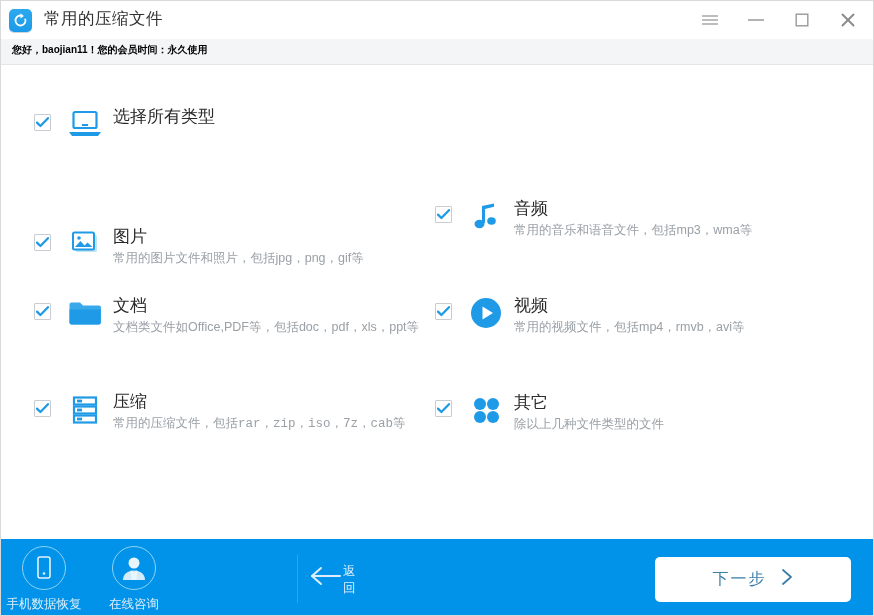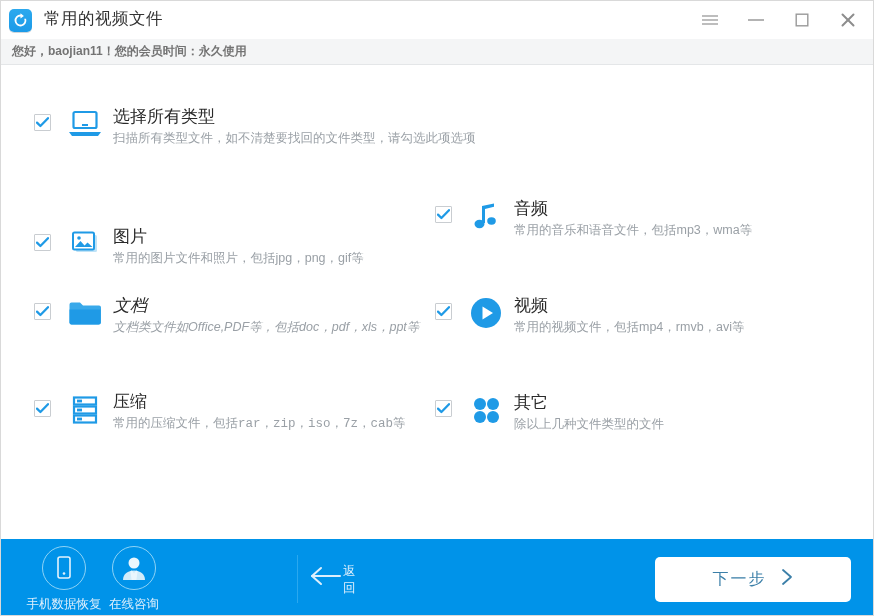--- a/index.html
+++ b/index.html
@@ -51,21 +51,21 @@
   .winbtn svg { display: block; }
 
   
   .greetbar {
     position: absolute; left: 0; top: 38px; width: 874px; height: 26px;
     background: #f4f5f6;
     border-bottom: 1px solid #e4e6e8;
   }
   .greetbar .txt {
     position: absolute; left: 11px; top: 4px;
-    font-size: 12px; color: #737373; font-weight: bold;
+    font-size: 10px; color: #000000; font-weight: bold;
     white-space: nowrap;
   }
 
   
   .content {
     position: absolute; left: 0; top: 65px;
     width: 874px; height: 473px;
     background: #ffffff;
   }
   .row { position: absolute; display: flex; align-items: flex-start; }
@@ -91,21 +91,21 @@
   }
   .sub {
     font-size: 12.5px; color: #9aa0a6; line-height: 18px;
     margin-top: 2px; white-space: nowrap;
   }
 
   
   #row-all   { left: 33px; top: 40px; }
   #row-image { left: 33px; top: 132px; margin-top: 28px; }
   #row-audio { left: 434px; top: 132px; }
-  #row-doc   { left: 33px; top: 229px; font-style: italic; }
+  #row-doc   { left: 33px; top: 229px; }
   #row-video { left: 434px; top: 229px; }
   #row-zip   { left: 33px; top: 326px; font-family: Liberation Mono, monospace; }
   #row-other { left: 434px; top: 326px; }
 
   
   .footer {
     position: absolute; left: 0; top: 538px;
     width: 874px; height: 78px;
     background: #0093e9;
   }
@@ -116,21 +116,21 @@
     cursor: pointer;
   }
   .fcircle {
     width: 44px; height: 44px; border-radius: 50%;
     border: 1.5px solid #8ed3f6;
     display: flex; align-items: center; justify-content: center;
   }
   .flabel {
     margin-top: 6px; font-size: 12.5px; color: #ddeffc; white-space: nowrap;
   }
-  #fbtn-mobile { left: 20px; justify-content: center; }
+  #fbtn-mobile { left: 0; justify-content: center; }
   #fbtn-chat   { left: 90px; }
 
   .fdivider {
     position: absolute; left: 296px; top: 16px;
     width: 1px; height: 48px; background: #2aa8ef;
   }
   .back {
     position: absolute; left: 308px; top: 20px;
     display: flex; flex-direction: row; align-items: center;
     width: 42px; cursor: pointer;
@@ -152,21 +152,21 @@
 <body>
 
 <div id="app">
 
   <div class="titlebar">
     <div class="app-icon">
       <svg width="17" height="17" viewBox="0 0 17 17">
         <path d="M8.5 2.6a5.9 5.9 0 1 0 5.6 4.1h-1.9a4.1 4.1 0 1 1-3.7-2.3v2.1l3.4-2.6L8.5 1.3z" fill="#ffffff"></path>
       </svg>
     </div>
-    <div class="app-title">常用的视频文件</div>
+    <div class="app-title">常用的压缩文件</div>
 
     <div class="winbtns">
       <div class="winbtn">
         <svg width="18" height="12" viewBox="0 0 18 12">
           <g stroke="#9a9a9a" stroke-width="1.3">
             <line x1="1" y1="2" x2="17" y2="2"></line>
             <line x1="1" y1="6" x2="17" y2="6"></line>
             <line x1="1" y1="10" x2="17" y2="10"></line>
           </g>
         </svg>
@@ -206,21 +206,20 @@
       </div>
       <div class="ico">
         <svg width="34" height="28" viewBox="0 0 34 28">
           <rect x="5.5" y="2" width="23" height="16" rx="1.5" fill="none" stroke="#1f9ae6" stroke-width="2.2"></rect>
           <rect x="14" y="14" width="6" height="2" fill="#1f9ae6"></rect>
           <path d="M1 22h32l-3 4H4z" fill="#1f9ae6"></path>
         </svg>
       </div>
       <div class="texts">
         <div class="ttl">选择所有类型</div>
-        <div class="sub">扫描所有类型文件，如不清楚要找回的文件类型，请勾选此项选项</div>
       </div>
     </div>
 
     <div class="row" id="row-image">
       <div class="cb">
         <svg width="13" height="11" viewBox="0 0 13 11">
             <path d="M1 5.6L4.4 9 12 1.2" fill="none" stroke="#1f9ae6" stroke-width="2.3" stroke-linecap="round" stroke-linejoin="round"></path>
           </svg>
       </div>
       <div class="ico">

